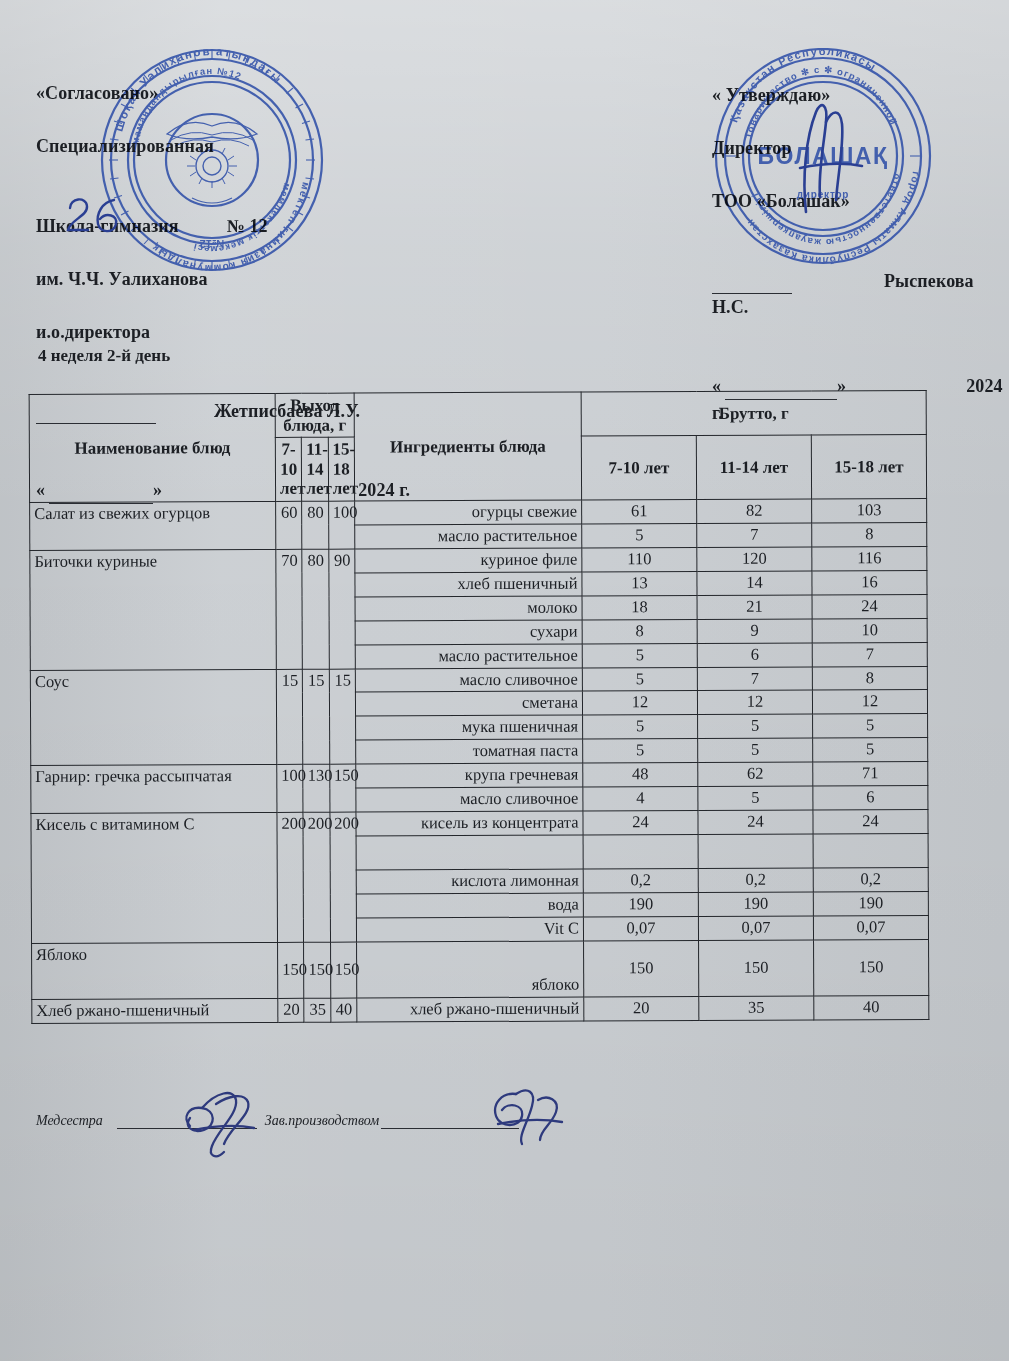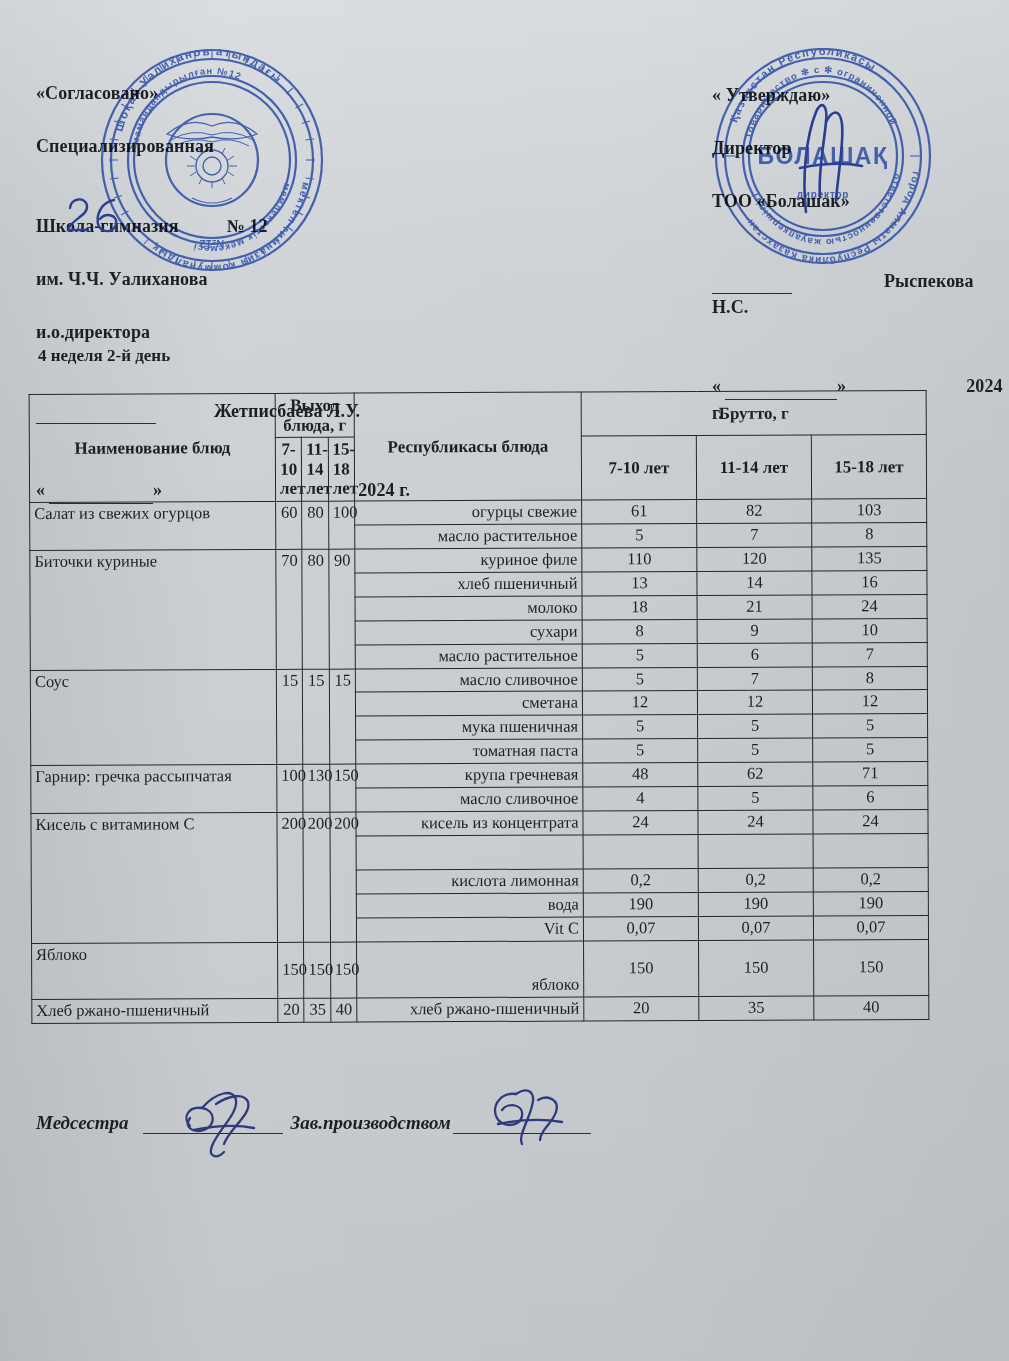--- a/index.html
+++ b/index.html
@@ -165,23 +165,23 @@
   }
   td.g.mid { vertical-align: middle; }
   .hdr-top { height: 30px; }
   .hdr-sub { height: 54px; }
 
   
   .footer {
     position: absolute;
     left: 36px;
     top: 1112px;
-    font-size: 19px;
+    font-size: 14px;
     font-style: italic;
-    font-weight: bold;
+    font-weight: normal;
     z-index: 2;
     white-space: nowrap;
   }
   .footer .lbl { font-style: italic; }
   .foot-rule {
     display: inline-block;
     border-bottom: 1.7px solid #2a2d33;
     vertical-align: bottom;
     height: 16px;
   }
@@ -373,21 +373,21 @@
 
 
   <div class="day-label">4 неделя 2-й день</div>
 
   <div class="menu-table-wrap">
     <table class="menu">
       <thead>
         <tr class="hdr-top">
           <th class="hname" rowspan="2">Наименование блюд</th>
           <th class="hout" colspan="3">Выход блюда, г</th>
-          <th class="hingr" rowspan="2">Республикасы блюда</th>
+          <th class="hingr" rowspan="2">Ингредиенты блюда</th>
           <th colspan="3">Брутто, г</th>
         </tr>
         <tr class="hdr-sub">
           <th class="hout">7-10 лет</th>
           <th class="hout">11-14 лет</th>
           <th class="hout">15-18 лет</th>
           <th class="hbr1">7-10 лет</th>
           <th class="hbr2">11-14 лет</th>
           <th class="hbr3">15-18 лет</th>
         </tr>
@@ -410,21 +410,21 @@
             <td class="g">8</td>
           </tr>
           <tr>
             <td class="dish" rowspan="5">Биточки куриные</td>
             <td class="num" rowspan="5">70</td>
             <td class="num" rowspan="5">80</td>
             <td class="num" rowspan="5">90</td>
             <td class="ingr">куриное филе</td>
             <td class="g">110</td>
             <td class="g">120</td>
-            <td class="g">135</td>
+            <td class="g">116</td>
           </tr>
           <tr>
             <td class="ingr">хлеб пшеничный</td>
             <td class="g">13</td>
             <td class="g">14</td>
             <td class="g">16</td>
           </tr>
           <tr>
             <td class="ingr">молоко</td>
             <td class="g">18</td>

